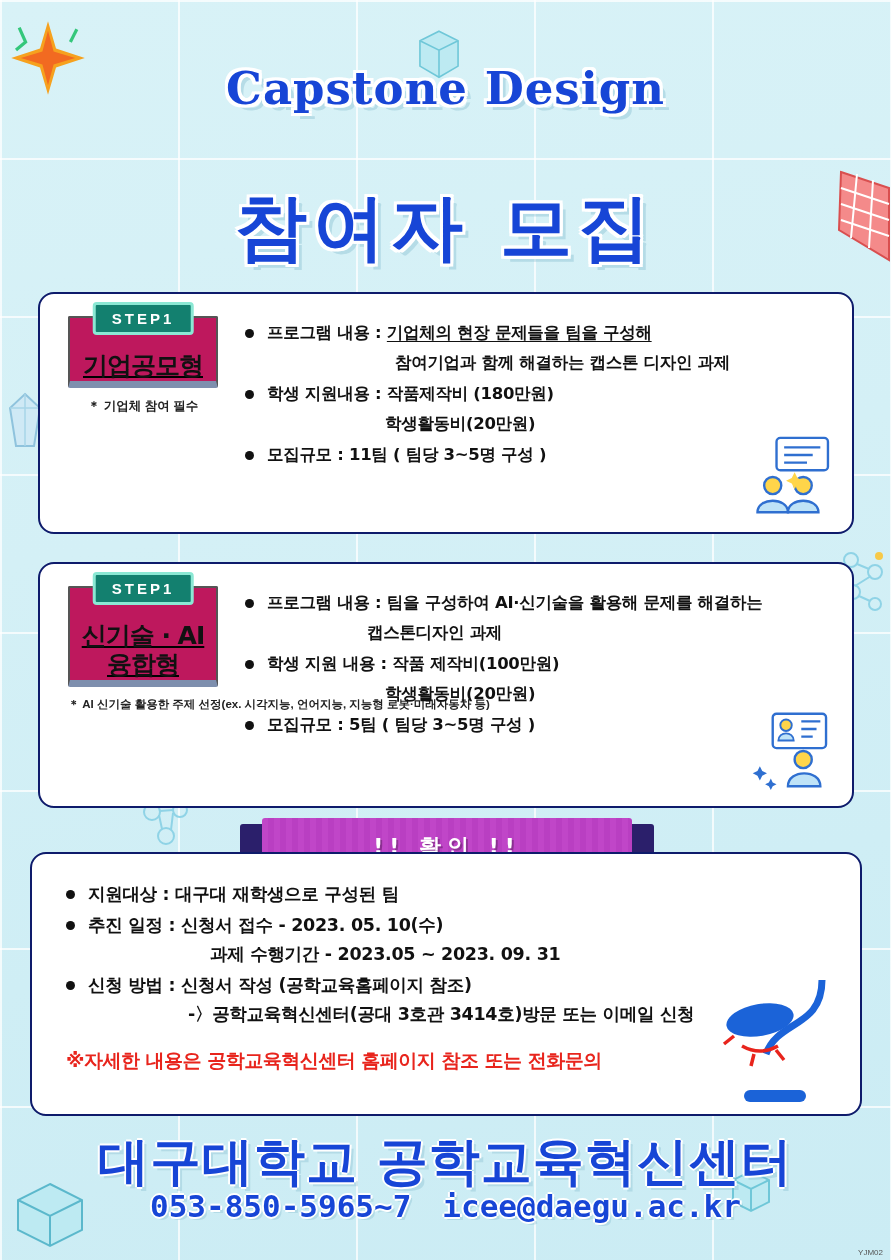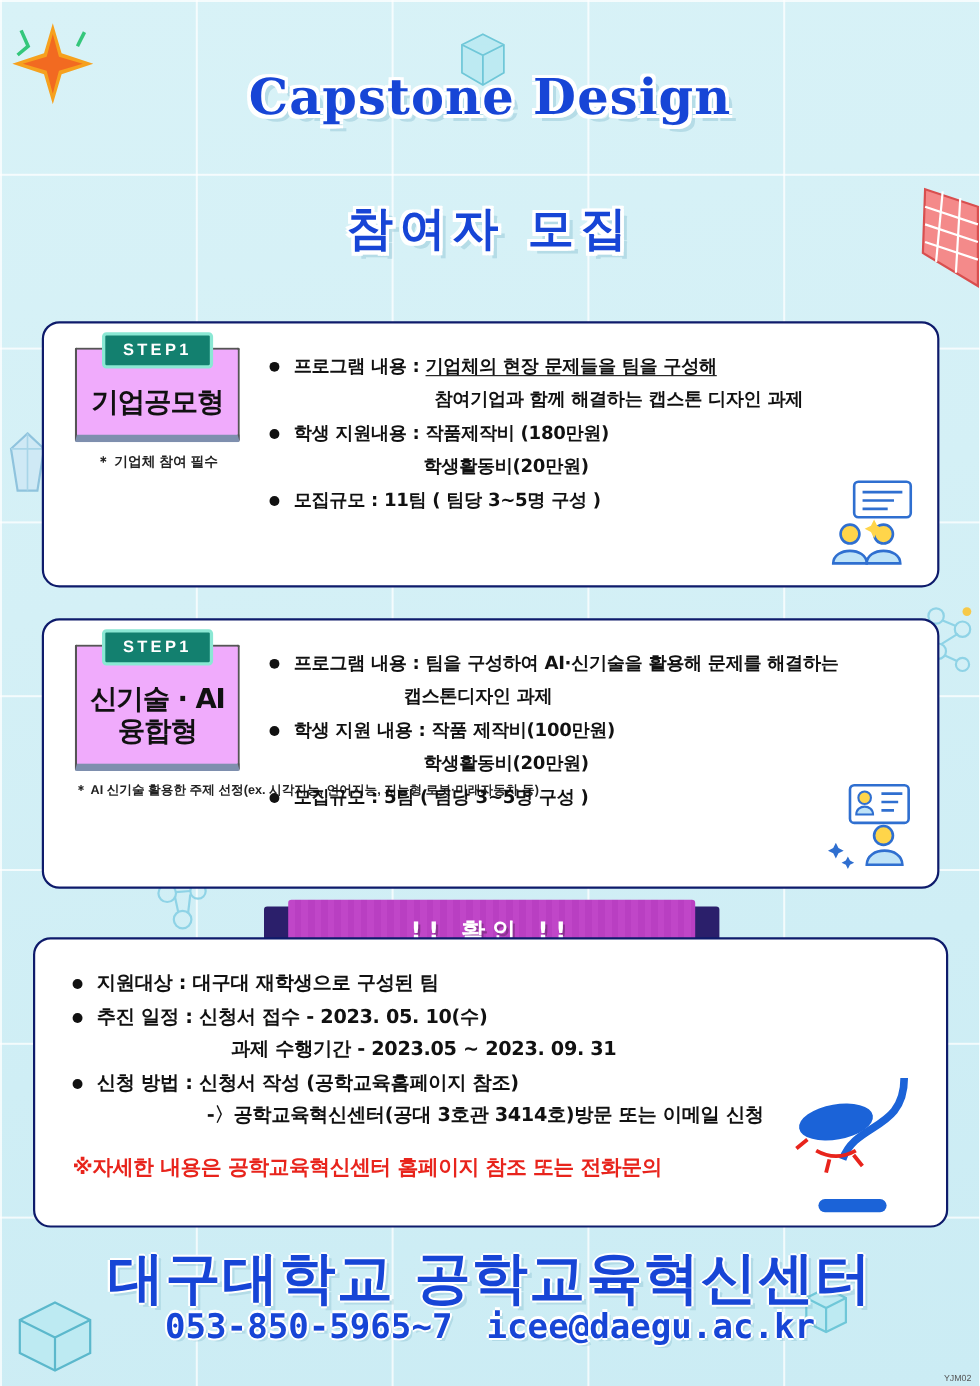--- a/index.html
+++ b/index.html
@@ -61,21 +61,21 @@
       3px 0 0 #ffffff, -3px 0 0 #ffffff, 0 3px 0 #ffffff, 0 -3px 0 #ffffff,
       3px 3px 0 #ffffff, -3px 3px 0 #ffffff, 3px -3px 0 #ffffff, -3px -3px 0 #ffffff,
       6px 6px 0 rgba(120,180,200,0.35);
   }
   .title-ko {
     position: absolute;
     left: 0; right: 0; top: 180px;
     text-align: center;
     font-family: "DejaVu Sans", sans-serif;
     font-weight: bold;
-    font-size: 42px;
+    font-size: 72px;
     letter-spacing: 6px;
     color: #1745d6;
     text-shadow:
       3px 0 0 #ffffff, -3px 0 0 #ffffff, 0 3px 0 #ffffff, 0 -3px 0 #ffffff,
       3px 3px 0 #ffffff, -3px 3px 0 #ffffff, 3px -3px 0 #ffffff, -3px -3px 0 #ffffff,
       6px 6px 0 rgba(120,180,200,0.35);
   }
 
   
   .card {
@@ -92,24 +92,25 @@
   
   .step-block {
     position: absolute;
     left: 28px; top: 22px;
     width: 150px;
     text-align: center;
   }
   .step-frame {
     border: 2px solid #555;
     border-bottom: 7px solid #7e8fae;
-    background: #f0abfc;
-    padding: 34px 6px 14px;
+    background: #be185d;
+    padding: 34px 6px 0;
     position: relative;
     border-radius: 2px;
+    text-decoration: underline;
   }
   .step-badge {
     position: absolute;
     left: 50%;
     transform: translateX(-50%);
     top: -16px;
     background: #13806f;
     color: #fff;
     font-size: 15px;
     font-weight: bold;

